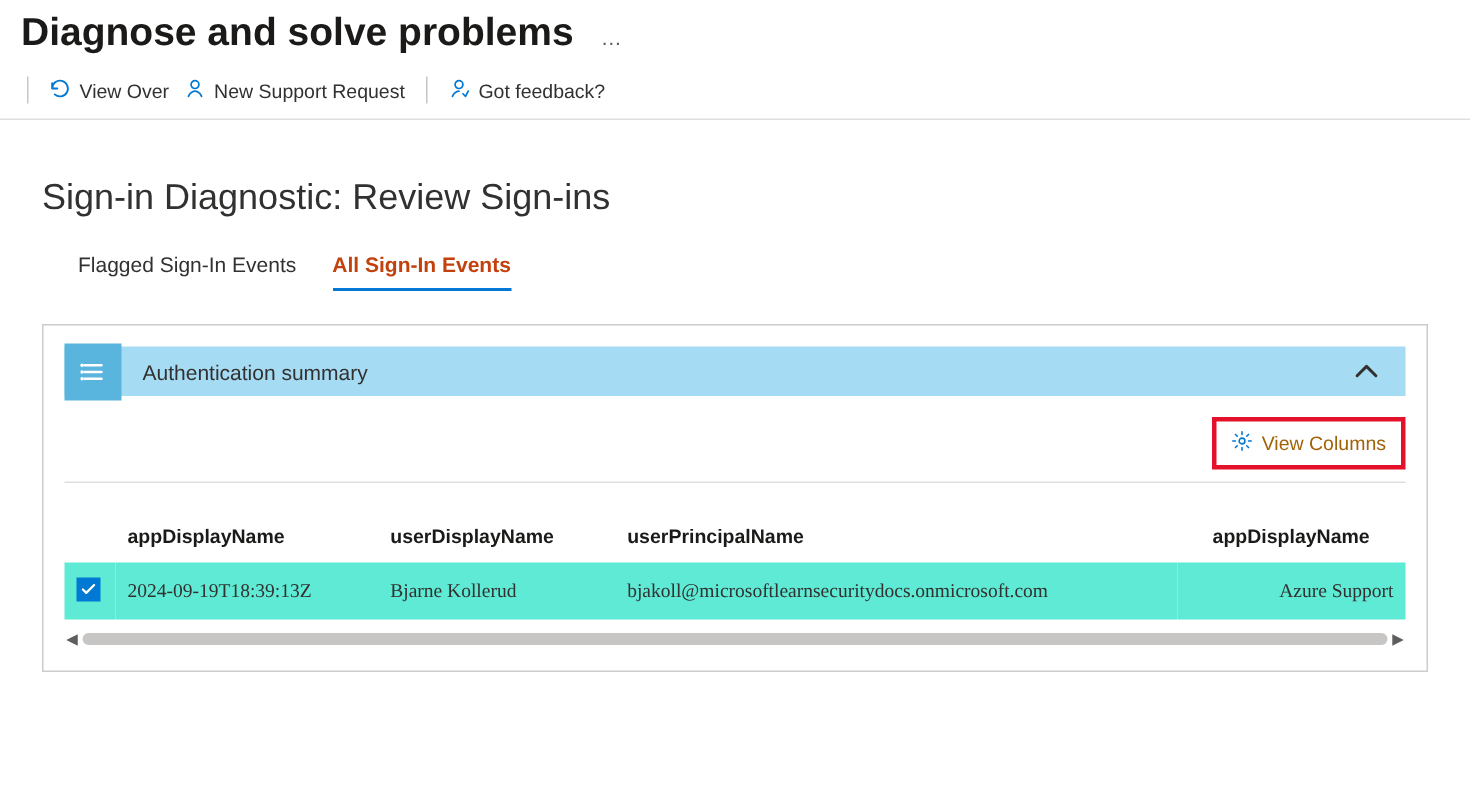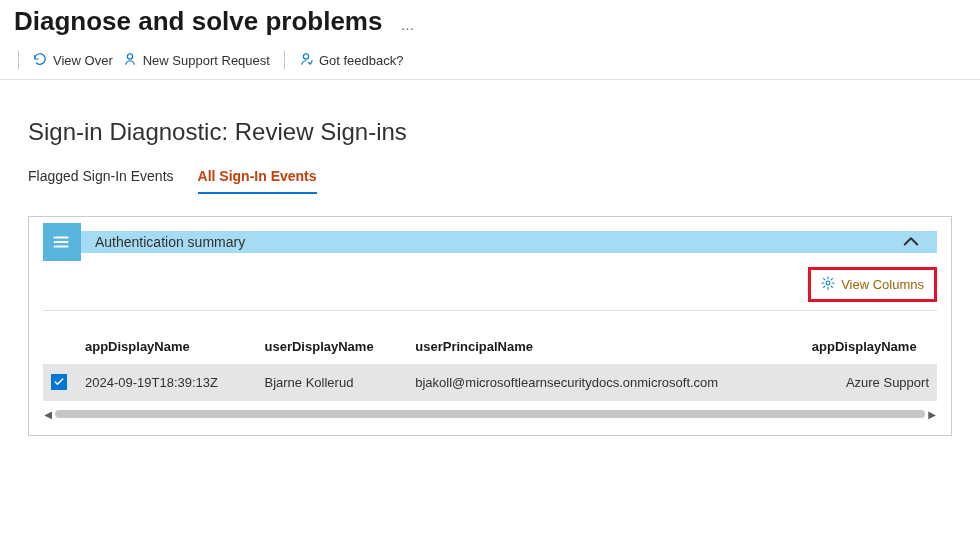--- a/index.html
+++ b/index.html
@@ -52,20 +52,21 @@
       padding: 38px 28px 0;
       font-size: 24px;
       font-weight: 350;
       color: #323130;
     }
     .tabs {
       display: flex;
       gap: 24px;
       padding: 22px 28px 0;
       border-bottom: none;
+      margin-left: 24px;
     }
     .tab {
       padding-bottom: 8px;
       cursor: pointer;
       color: #323130;
       font-size: 14px;
     }
     .tab.selected {
       font-weight: 600;
       border-bottom: 2px solid #0078d4;
@@ -74,21 +75,21 @@
     .panel-outer {
       border: 1px solid #ccc;
       margin: 22px 28px 12px;
       padding: 14px;
     }
     .auth-bar {
       background: #a6dcf3;
       display: flex;
       align-items: center;
       padding: 0 16px 0 0;
-      height: 22px;
+      height: 33px;
     }
     .auth-iconbox {
       width: 38px;
       height: 38px;
       background: #59b5dd;
       display: flex;
       align-items: center;
       justify-content: center;
     }
     .auth-title {
@@ -128,21 +129,22 @@
       font-weight: 600;
       font-size: 13px;
       color: #1b1a19;
       padding: 10px 8px;
     }
     table.grid th:first-child, table.grid td:first-child { width: 34px; }
     table.grid td {
       padding: 10px 8px;
       font-size: 13px;
       color: #323130;
-      background: #e5e5e5;
+      background: #5eead4;
+      font-family: Liberation Serif, serif;
     }
     .checkbox {
       width: 16px; height: 16px;
       background: #0078d4;
       display: inline-flex;
       align-items: center;
       justify-content: center;
     }
     .scroll-track {
       position: relative;

